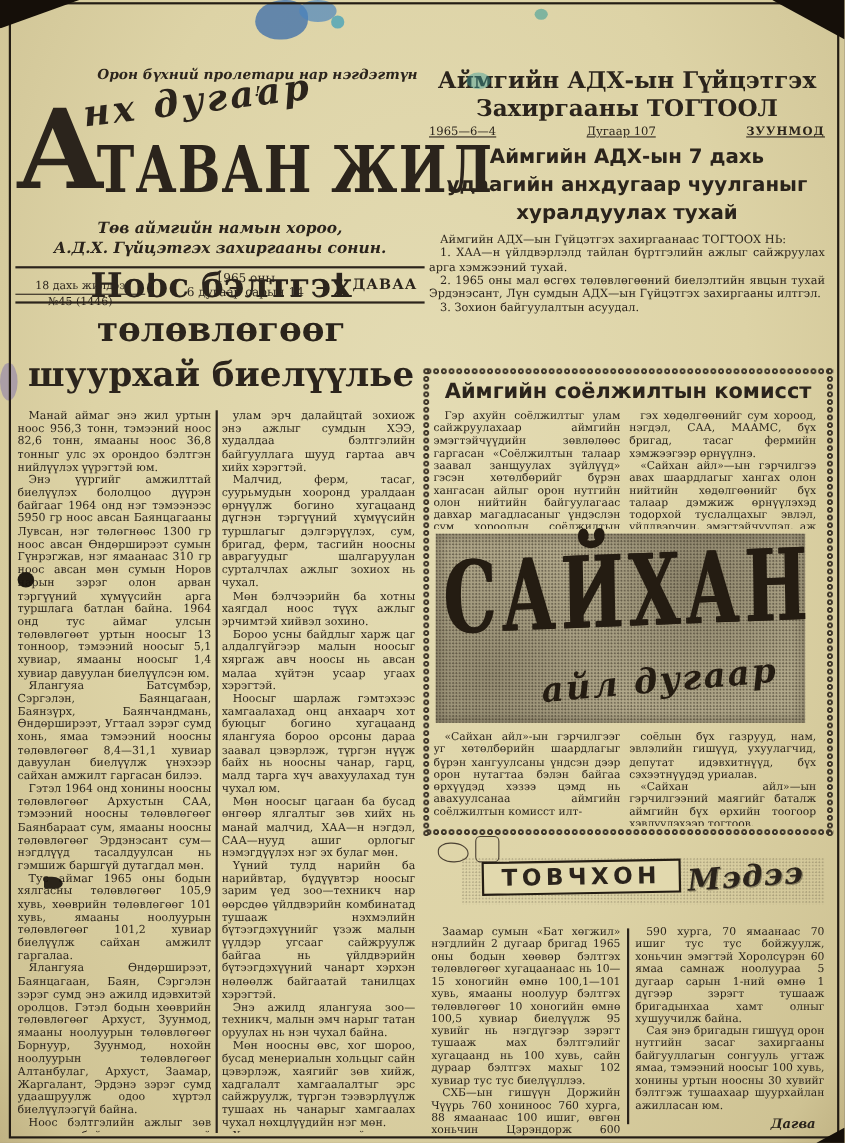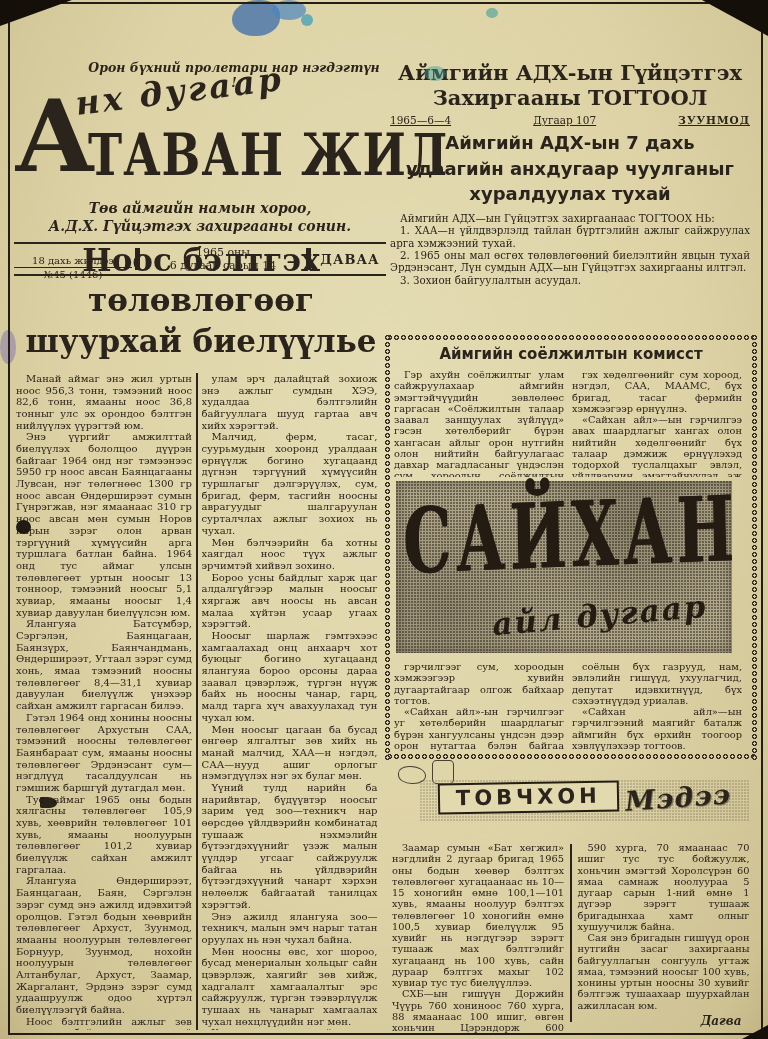--- a/index.html
+++ b/index.html
@@ -44,21 +44,21 @@
   .decree-meta .place{font-weight:bold;letter-spacing:1px;}
   .decree-subhead{text-align:center;font-family:"DejaVu Sans",sans-serif;font-weight:bold;font-size:18px;line-height:1.4;margin-top:4px;}
   .decree-body{margin-top:6px;font-size:10.3px;line-height:1.2;}
   
   .culture{position:absolute;left:386px;top:334px;width:372px;height:426px;}
   .culture .chain-top{position:absolute;left:0;top:0;right:0;}
   .culture .chain-bottom{position:absolute;left:0;bottom:0;right:0;}
   .culture .chain-left{position:absolute;left:-2px;top:0;bottom:0;}
   .culture .chain-right{position:absolute;right:0;top:0;bottom:0;}
   .culture-inner{position:absolute;left:8px;top:9px;right:10px;bottom:9px;overflow:hidden;}
-  .culture-headline{text-align:center;font-family:"DejaVu Sans",sans-serif;font-weight:bold;font-size:15px;margin-top:2px;}
+  .culture-headline{text-align:center;font-family:"DejaVu Sans",sans-serif;font-weight:bold;font-size:19px;margin-top:2px;}
   .culture-cols{display:flex;gap:8px;margin-top:6px;}
   .ccol{width:170px;font-size:9.8px;line-height:1.15;height:108px;overflow:hidden;}
   .poster{position:relative;margin-top:4px;margin-left:2px;width:336px;height:172px;
     background-color:#b2a98b;
     background-image:radial-gradient(circle at 70% 25%, rgba(43,36,25,.28), transparent 45%),
       radial-gradient(circle at 15% 75%, rgba(43,36,25,.22), transparent 40%),
       radial-gradient(circle at 1px 1px, rgba(40,33,23,.5) .7px, transparent 1.05px);
     background-size:auto,auto,3px 3px;box-shadow:inset 0 0 14px rgba(40,33,23,.45);}
   .poster-word{position:absolute;left:6px;top:8px;font-weight:bold;font-size:60px;letter-spacing:5px;color:#241c12;transform:scale(1.0,1.5) rotate(-1.5deg);transform-origin:left top;text-shadow:1px 0 0 #241c12;}
   .poster-script{position:absolute;left:96px;top:116px;font-style:italic;font-weight:bold;font-size:31px;letter-spacing:2px;color:#241c12;transform:rotate(-5deg);}
@@ -190,21 +190,20 @@
             <p class="par">гэх хөдөлгөөнийг сум хороод, нэгдэл, САА, МААМС, бүх бригад, тасаг фермийн хэмжээгээр өрнүүлнэ.</p>
             <p class="par">«Сайхан айл»—ын гэрчилгээ авах шаардлагыг хангах олон нийтийн хөдөлгөөнийг бүх талаар дэмжиж өрнүүлэхэд тодорхой туслалцахыг эвлэл, үйлдвэрчин, эмэгтэйчүүдэд, аж ахуй,</p>
           </div>
       </div>
       <div class="poster">
         <span class="poster-word">САЙХАН</span>
         <span class="poster-script">айл дугаар</span>
       </div>
       <div class="culture-cols2">
         <div class="ccol2">
-            <p class="par">гэрчилгээг сум, хороодын хэмжээгээр хувийн дугаартайгаар олгож байхаар тогтов.</p>
             <p class="par">«Сайхан айл»-ын гэрчилгээг уг хөтөлбөрийн шаардлагыг бүрэн хангуулсаны үндсэн дээр орон нутагтаа бэлэн байгаа өрхүүдэд хэзээ цэмд нь авахуулсанаа аймгийн соёлжилтын комисст илт-</p>
           </div>
         <div class="ccol2">
             <p class="par">соёлын бүх газрууд, нам, эвлэлийн гишүүд, ухуулагчид, депутат идэвхитнүүд, бүх сэхээтнүүдэд уриалав.</p>
             <p class="par">«Сайхан айл»—ын гэрчилгээний маягийг баталж аймгийн бүх өрхийн тоогоор хэвлүүлэхээр тогтоов.</p>
           </div>
       </div>
     </div>
   </div>
 

